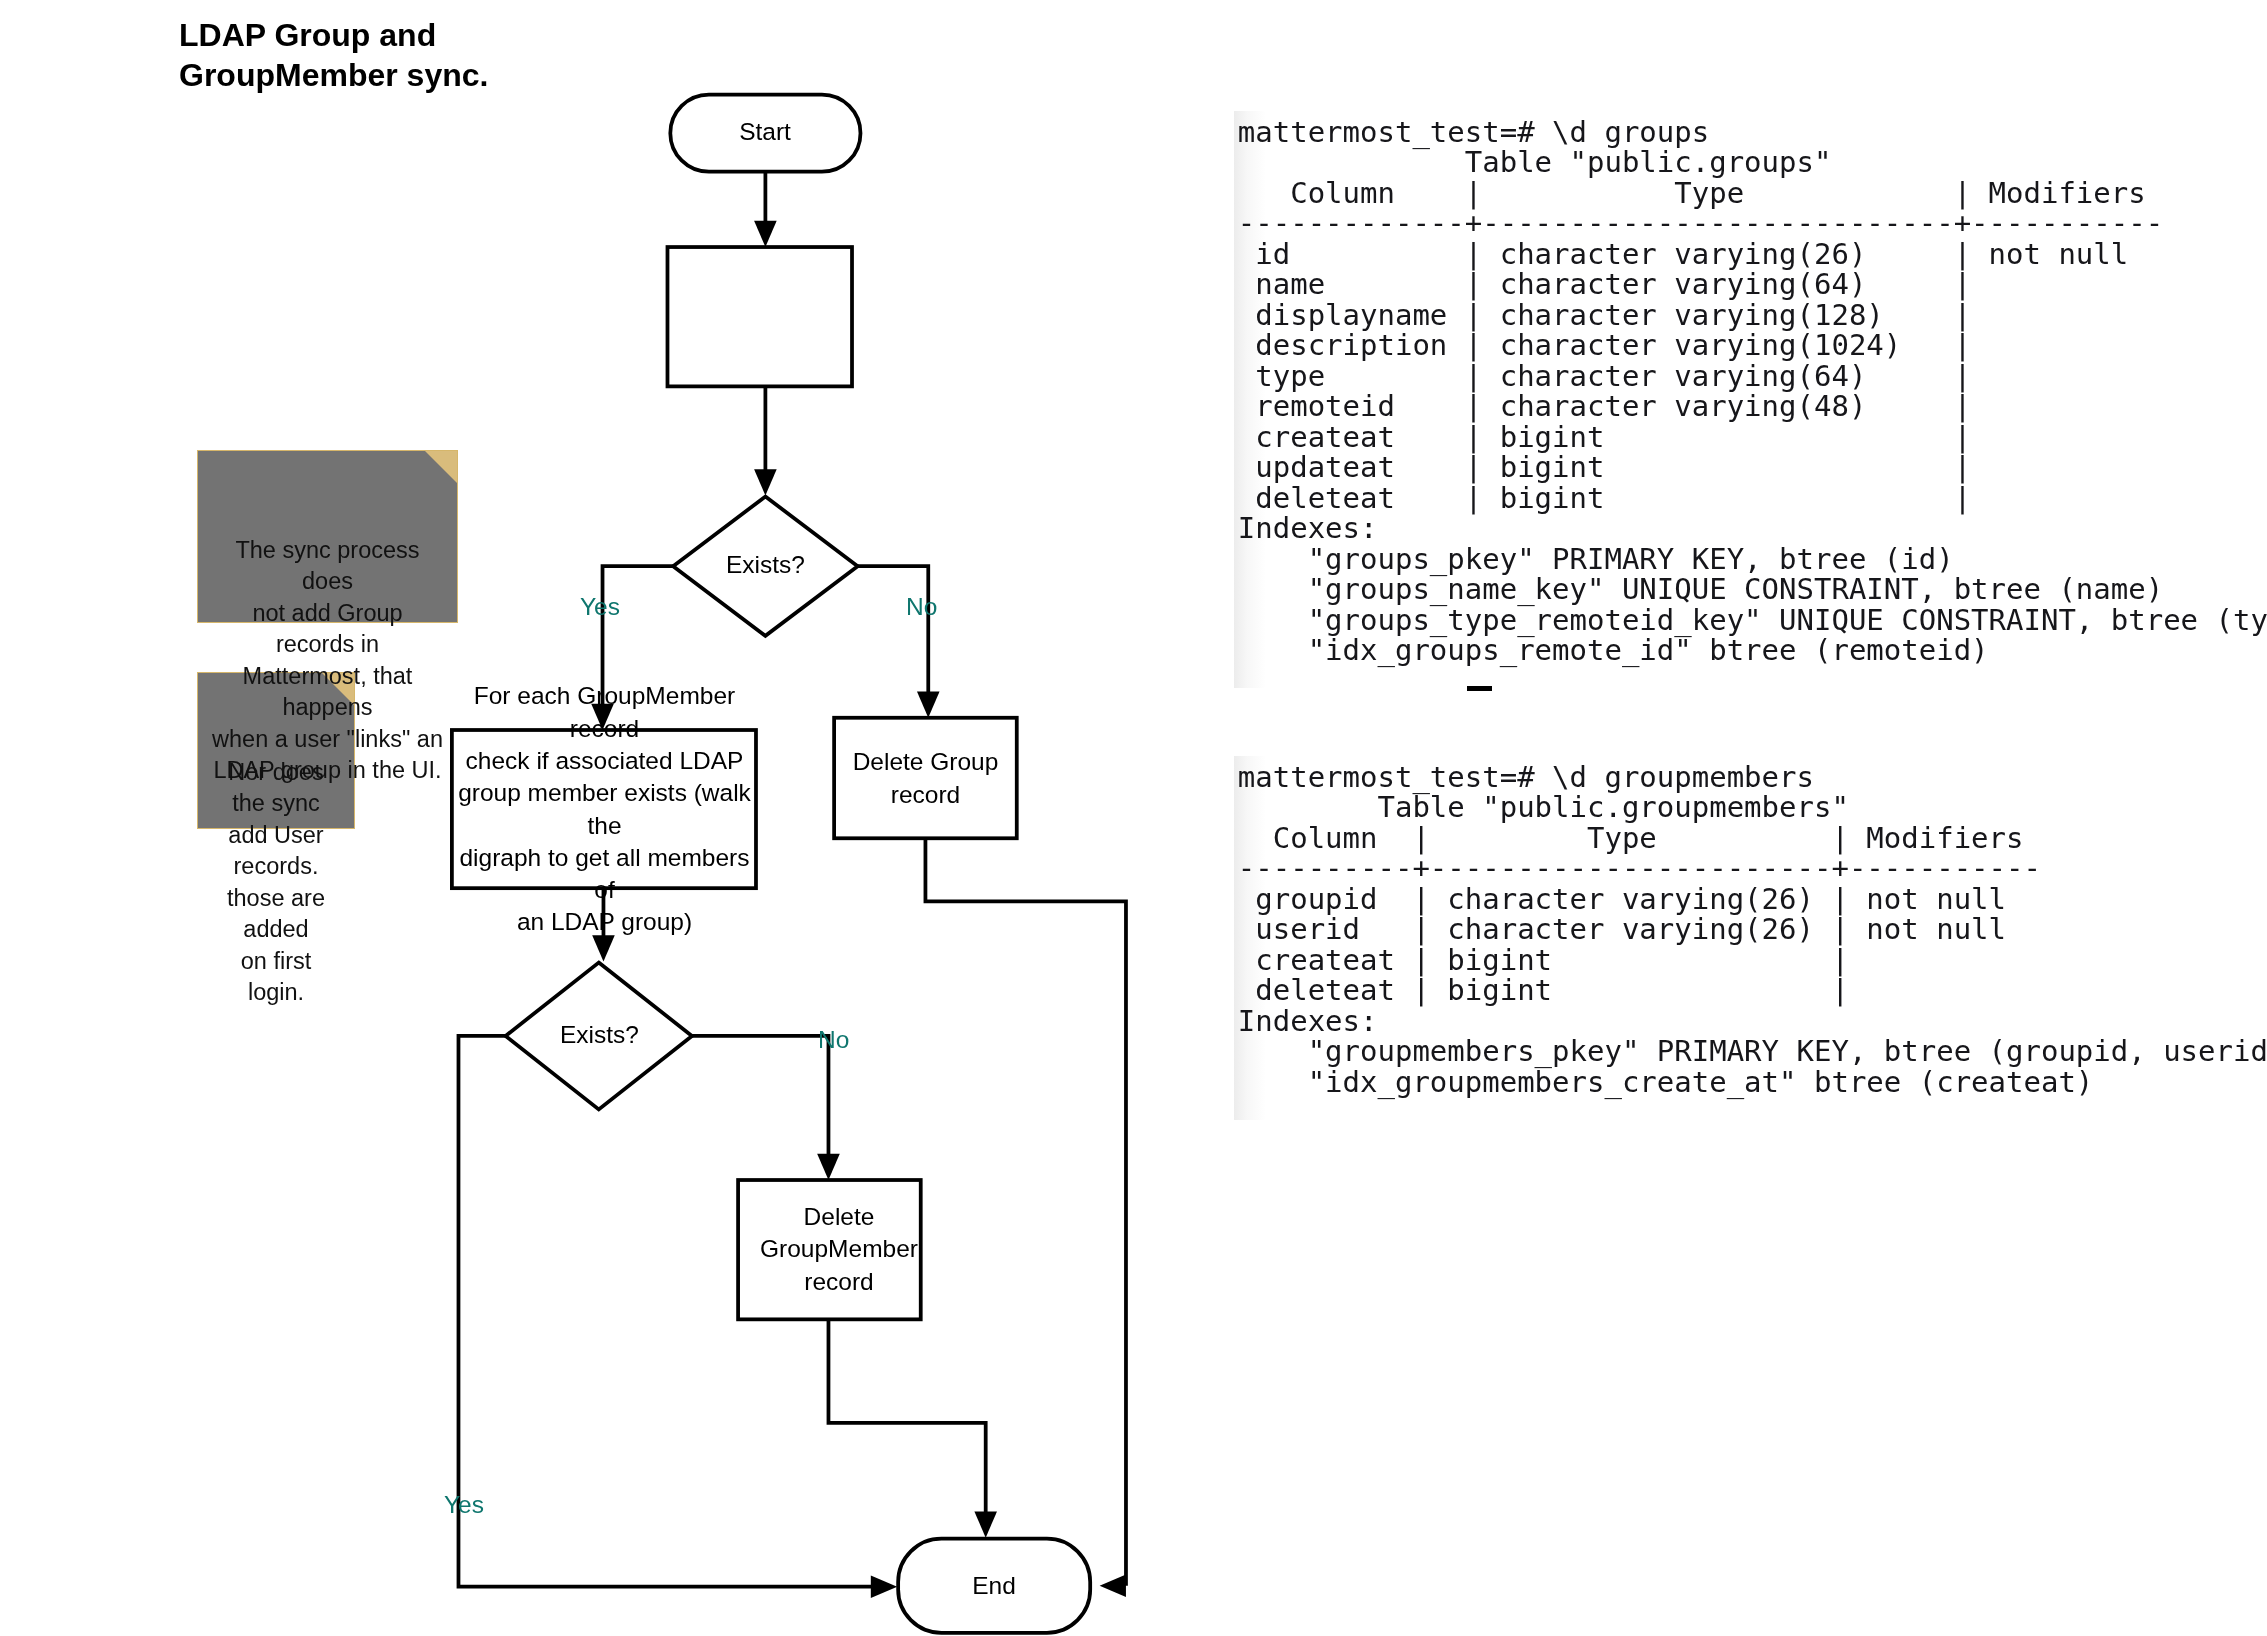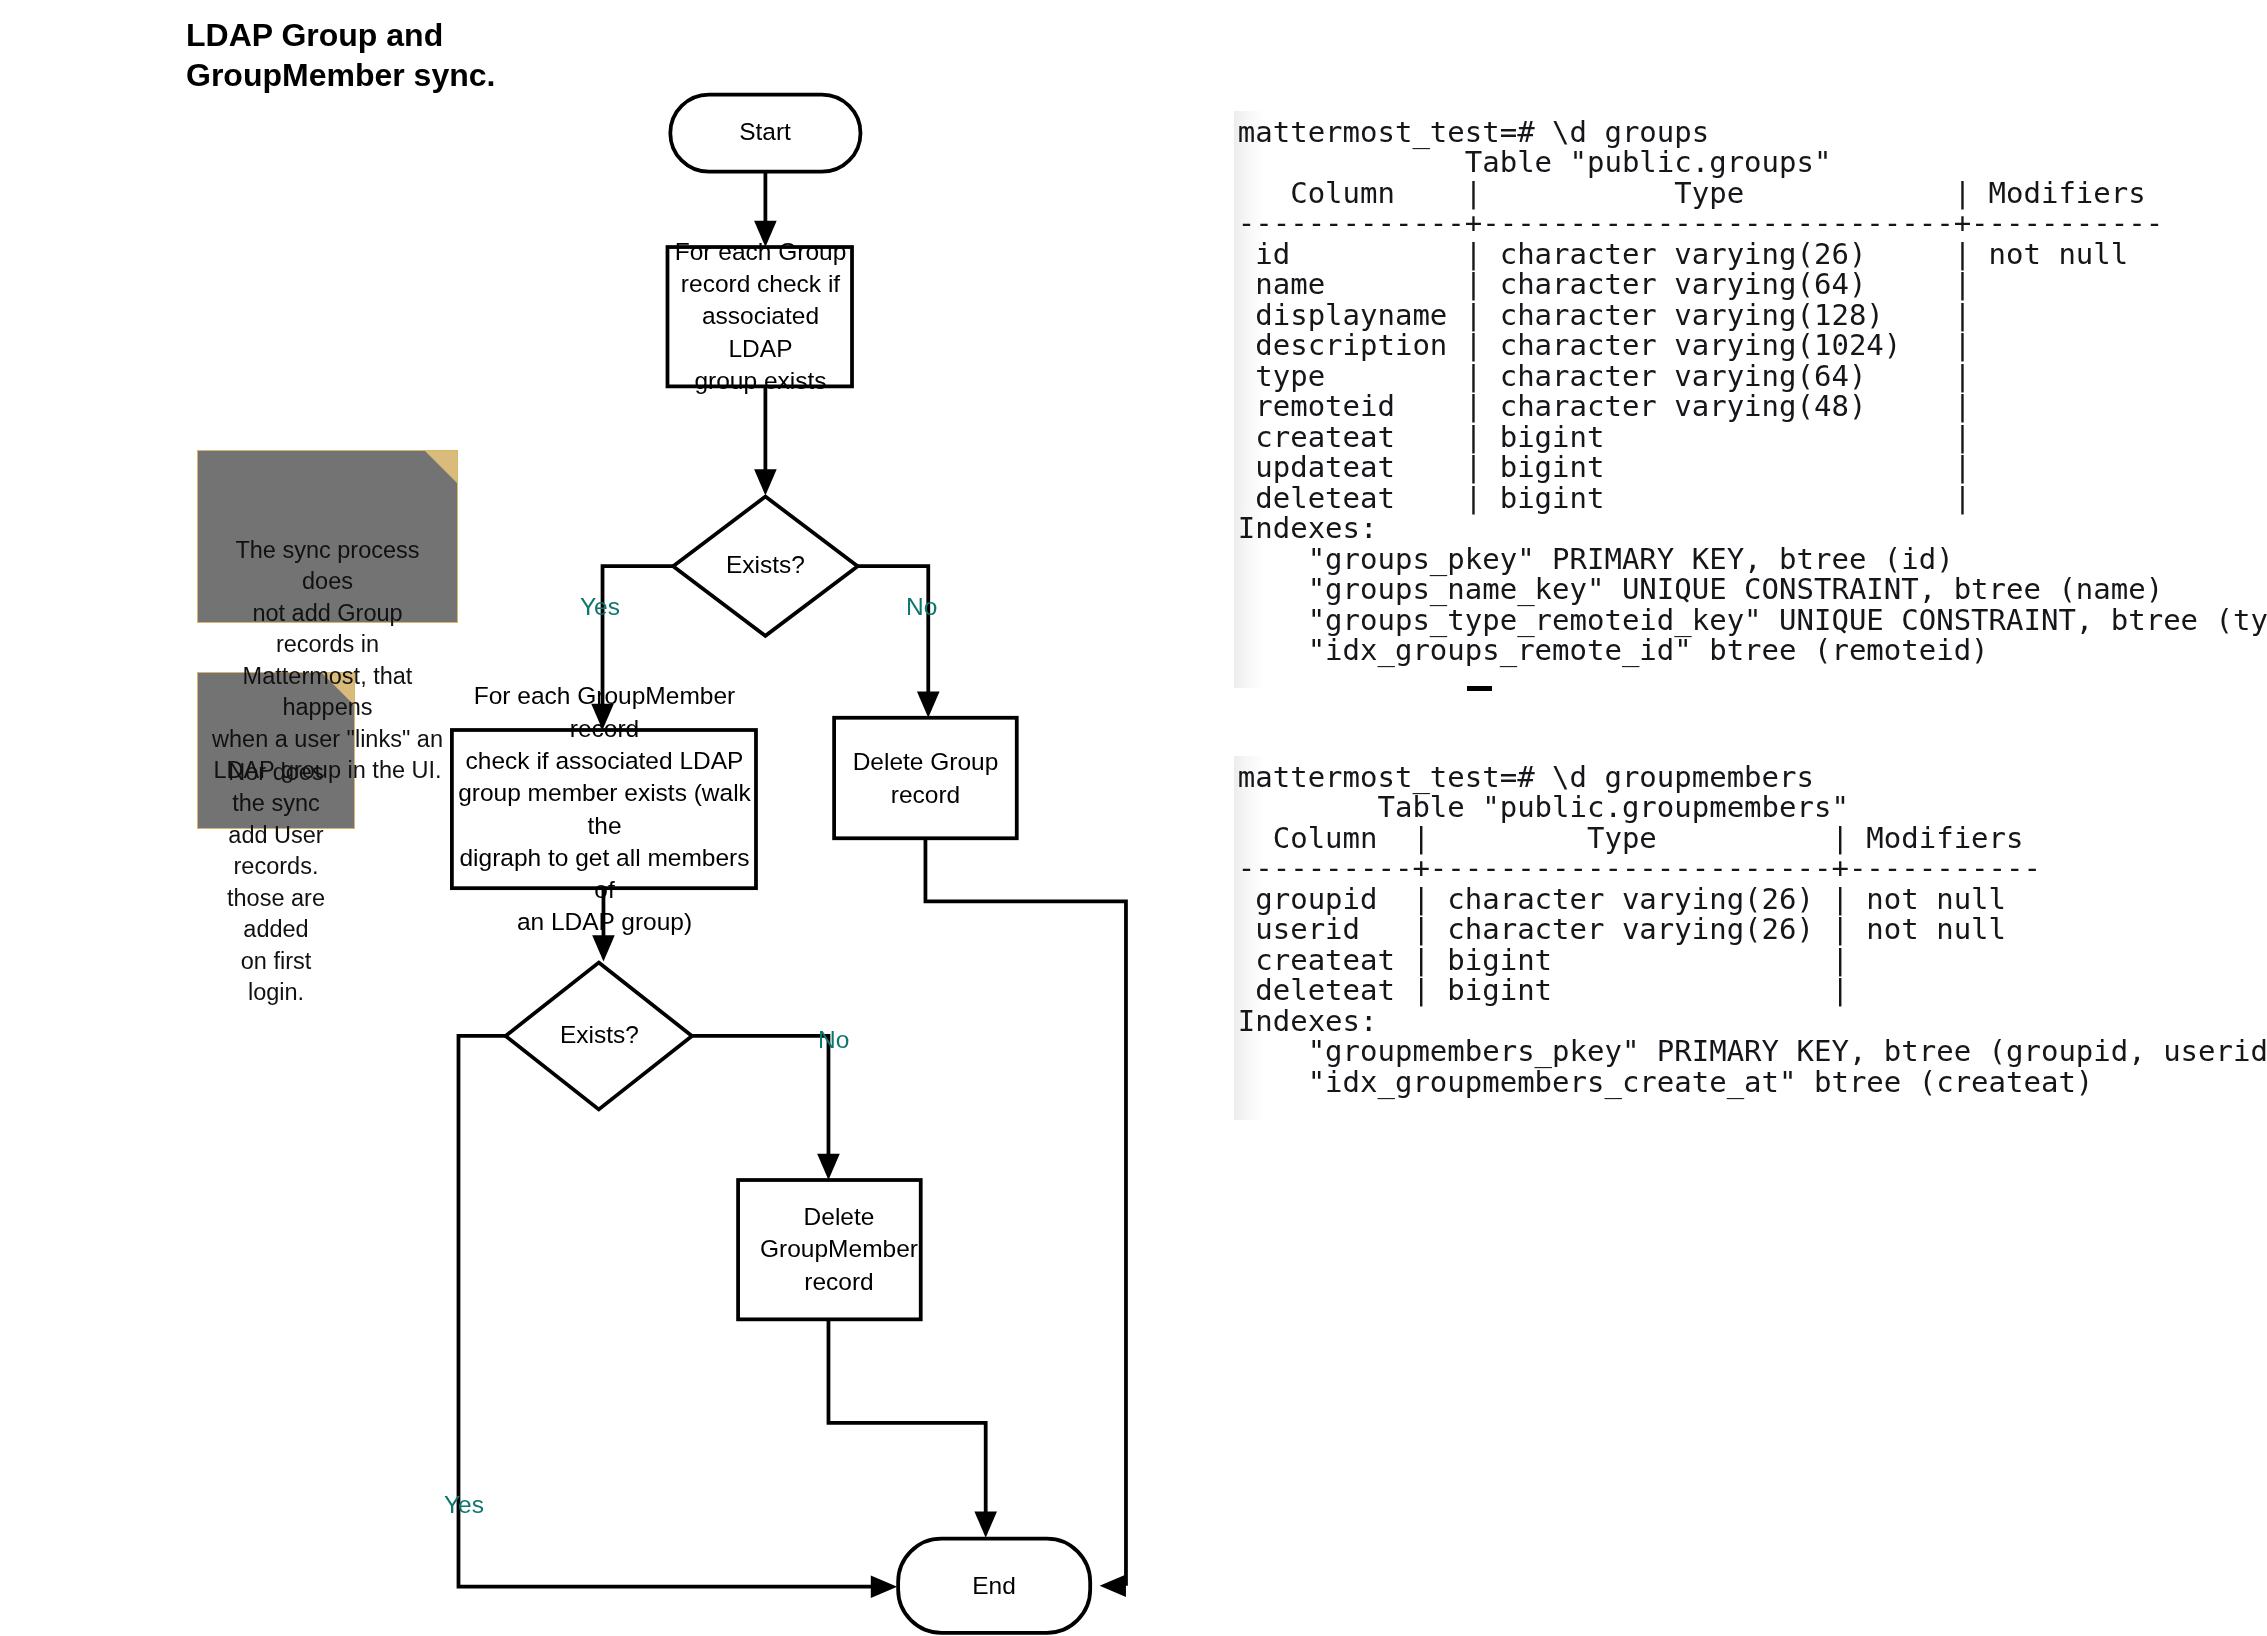--- a/index.html
+++ b/index.html
@@ -16,21 +16,21 @@
     position: relative;
     width: 2267px;
     height: 1637px;
     background: #ffffff;
     overflow: hidden;
   }
 
   
   #diagram-title {
     position: absolute;
-    left: 186px;
+    left: 179px;
     top: 15px;
     width: 395px;
     font-size: 32px;
     font-weight: bold;
     line-height: 1.25;
     color: #000;
     white-space: pre-line;
   }
 
   
@@ -173,24 +173,20 @@
     <rect class="shape" x="784" y="1253" width="194" height="148"></rect>
 
     <path class="edge" d="M 880 1401 L 880 1511 L 1047 1511 L 1047 1617"></path>
     <polygon class="arrowhead" points="1047,1633 1035,1605 1059,1605"></polygon>
 
     <rect class="shape" x="954" y="1634" width="204" height="100" rx="46" ry="46"></rect>
   </svg>
 
   <div class="node-label" style="left:670px; top:94px; width:190px; height:77px;">Start</div>
 
-  <div class="node-label" style="left:668px; top:247px; width:185px; height:139px;">For each Group
-record check if
-associated LDAP
-group exists</div>
 
   <div class="node-label" style="left:673px; top:528px; width:185px; height:75px;">Exists?</div>
 
   <div class="node-label" style="left:458px; top:734px; width:293px; height:151px;">For each GroupMember record
 check if associated LDAP
 group member exists (walk the
 digraph to get all members of
 an LDAP group)</div>
 
   <div class="node-label" style="left:834px; top:718px; width:183px; height:121px;">Delete Group

